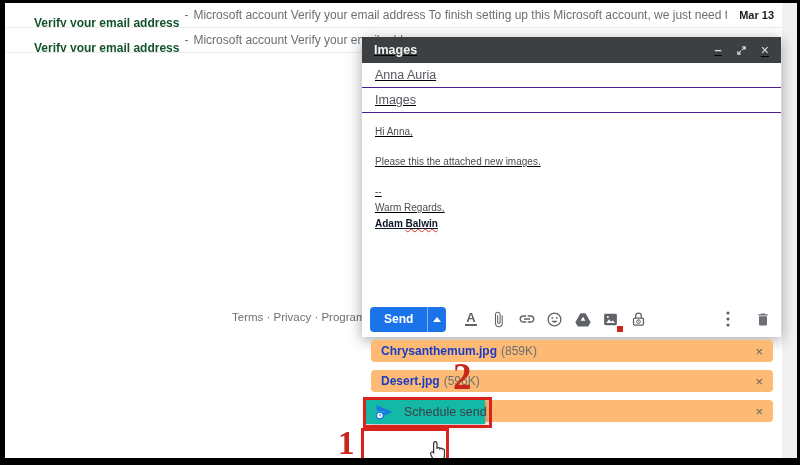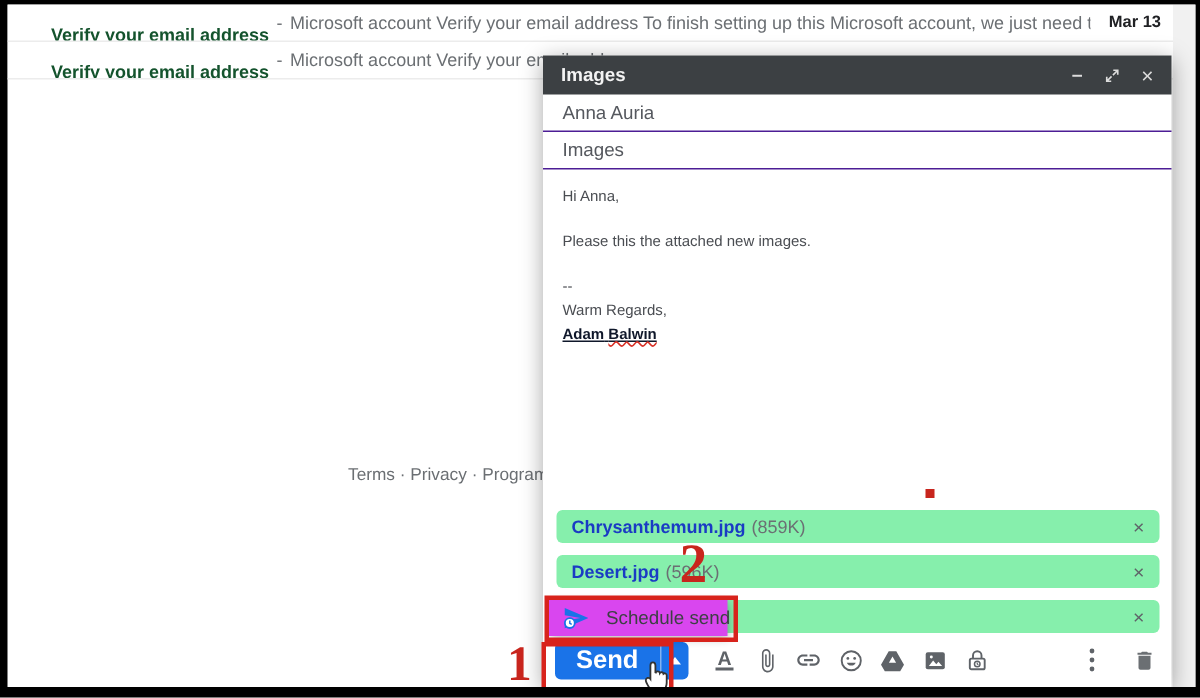--- a/index.html
+++ b/index.html
@@ -13,50 +13,50 @@
   .mail-list { margin-right:15px; }
   .mail-row { height:25px; display:flex; align-items:center; padding:0 8px 0 29px; border-bottom:1px solid #ececec; background:#fff; white-space:nowrap; overflow:hidden; font-size:12px; }
   .mail-subject { font-weight:bold; color:#14532d; margin-right:5px; flex-shrink:0;margin-top:16px; }
   .mail-sep { color:#6b6f73; margin-right:5px; flex-shrink:0; }
   .mail-preview { color:#6b6f73; flex:1; overflow:hidden; }
   .mail-date { font-weight:bold; color:#202124; font-size:11px; margin-left:12px; flex-shrink:0; }
 
   .footer-links { position:absolute; left:227px; top:308px; font-size:11.5px; color:#6b6f73; }
 
   
-  .compose { position:absolute; left:357px; top:34px; width:419px; height:421px; background:#fff; box-shadow:0 3px 14px rgba(0,0,0,.35); z-index:2; }
+  .compose { position:absolute; left:357px; top:34px; width:419px; height:300px; background:#fff; box-shadow:0 3px 14px rgba(0,0,0,.35); z-index:2;text-decoration:underline; }
   .compose-header { height:26px; background:#3c4043; display:flex; align-items:center; padding:0 12px; }
   .compose-title { color:#f3f3f3; font-weight:bold; font-size:12.5px; }
   .header-actions { margin-left:auto; display:flex; align-items:center; gap:14px; color:#dcdcdc; }
   .hdr-btn { display:flex; align-items:center; justify-content:center; height:14px; }
   .hdr-min { font-size:13px; font-weight:bold; line-height:8px; }
   .hdr-close { font-size:14px; }
 
   .field-row { height:25px; display:flex; align-items:center; padding:0 13px; border-bottom:1px solid #4c1d95; font-size:12.5px; color:#55585e; }
 
   .compose-body { padding:11px 13px; font-size:10px; color:#4a4d52; line-height:16px; }
   .blank { height:14px; }
   .sig-link { color:#0f172a; font-weight:bold; text-decoration:underline;text-align:right; }
   .misspell { text-decoration-line:underline; text-decoration-style:wavy; text-decoration-color:#d93025; }
 
   
   .attach-area { position:absolute; left:9px; right:8px; top:303px; }
-  .chip { height:22px; background:#86efac; border-radius:4px; display:flex; align-items:center; padding:4px 10px; margin-bottom:8px; font-size:12px; }
+  .chip { height:22px; background:#fdba74; border-radius:4px; display:flex; align-items:center; padding:4px 10px; margin-bottom:8px; font-size:12px; }
   .chip-name { font-weight:bold; color:#1a3bc4; margin-right:4px; white-space:nowrap; }
   .chip-size { color:#6b6f73; white-space:nowrap; }
   .chip-x { margin-left:auto; color:#5f6368; font-size:13px; cursor:default; }
 
   
-  .popup { position:absolute; left:4px; top:362px; width:119px; height:25px; background:#d946ef; display:flex; align-items:center; padding:0 9px; box-shadow:1px 2px 6px rgba(0,0,0,.3); z-index:6; }
+  .popup { position:absolute; left:4px; top:362px; width:119px; height:25px; background:#14b8a6; display:flex; align-items:center; padding:0 9px; box-shadow:1px 2px 6px rgba(0,0,0,.3); z-index:6; }
   .popup-label { font-size:12.5px; color:#3c4043; margin-left:11px; white-space:nowrap; }
 
   
   .toolbar { position:absolute; left:8px; right:8px; bottom:5px; height:26px; display:flex; align-items:center; }
   .send-btn { height:25px; background:#1a73e8; border-radius:4px; display:flex; align-items:stretch; color:#fff; }
-  .send-main { padding:0 14px; display:flex; align-items:center; font-weight:bold; font-size:17px; }
+  .send-main { padding:0 14px; display:flex; align-items:center; font-weight:bold; font-size:12px; }
   .send-drop { width:19px; border-left:1px solid rgba(255,255,255,.45); display:flex; align-items:center; justify-content:center; }
   .arrow-up { width:0; height:0; border-left:4px solid transparent; border-right:4px solid transparent; border-bottom:5px solid #fff; }
   .tool-icons { display:flex; align-items:center; gap:7px; margin-left:14px; }
   .ticon { width:21px; height:21px; display:flex; align-items:center; justify-content:center; color:#5f6368; }
   .fmt-a { font-size:13px; font-weight:bold; color:#5f6368; border-bottom:2px solid #5f6368; line-height:12px; padding:0 1px; }
   .right-tools { margin-left:auto; display:flex; align-items:center; gap:14px; }
 
   .cursor-overlay { position:absolute; left:64px; top:400px; z-index:7; }
 
   

